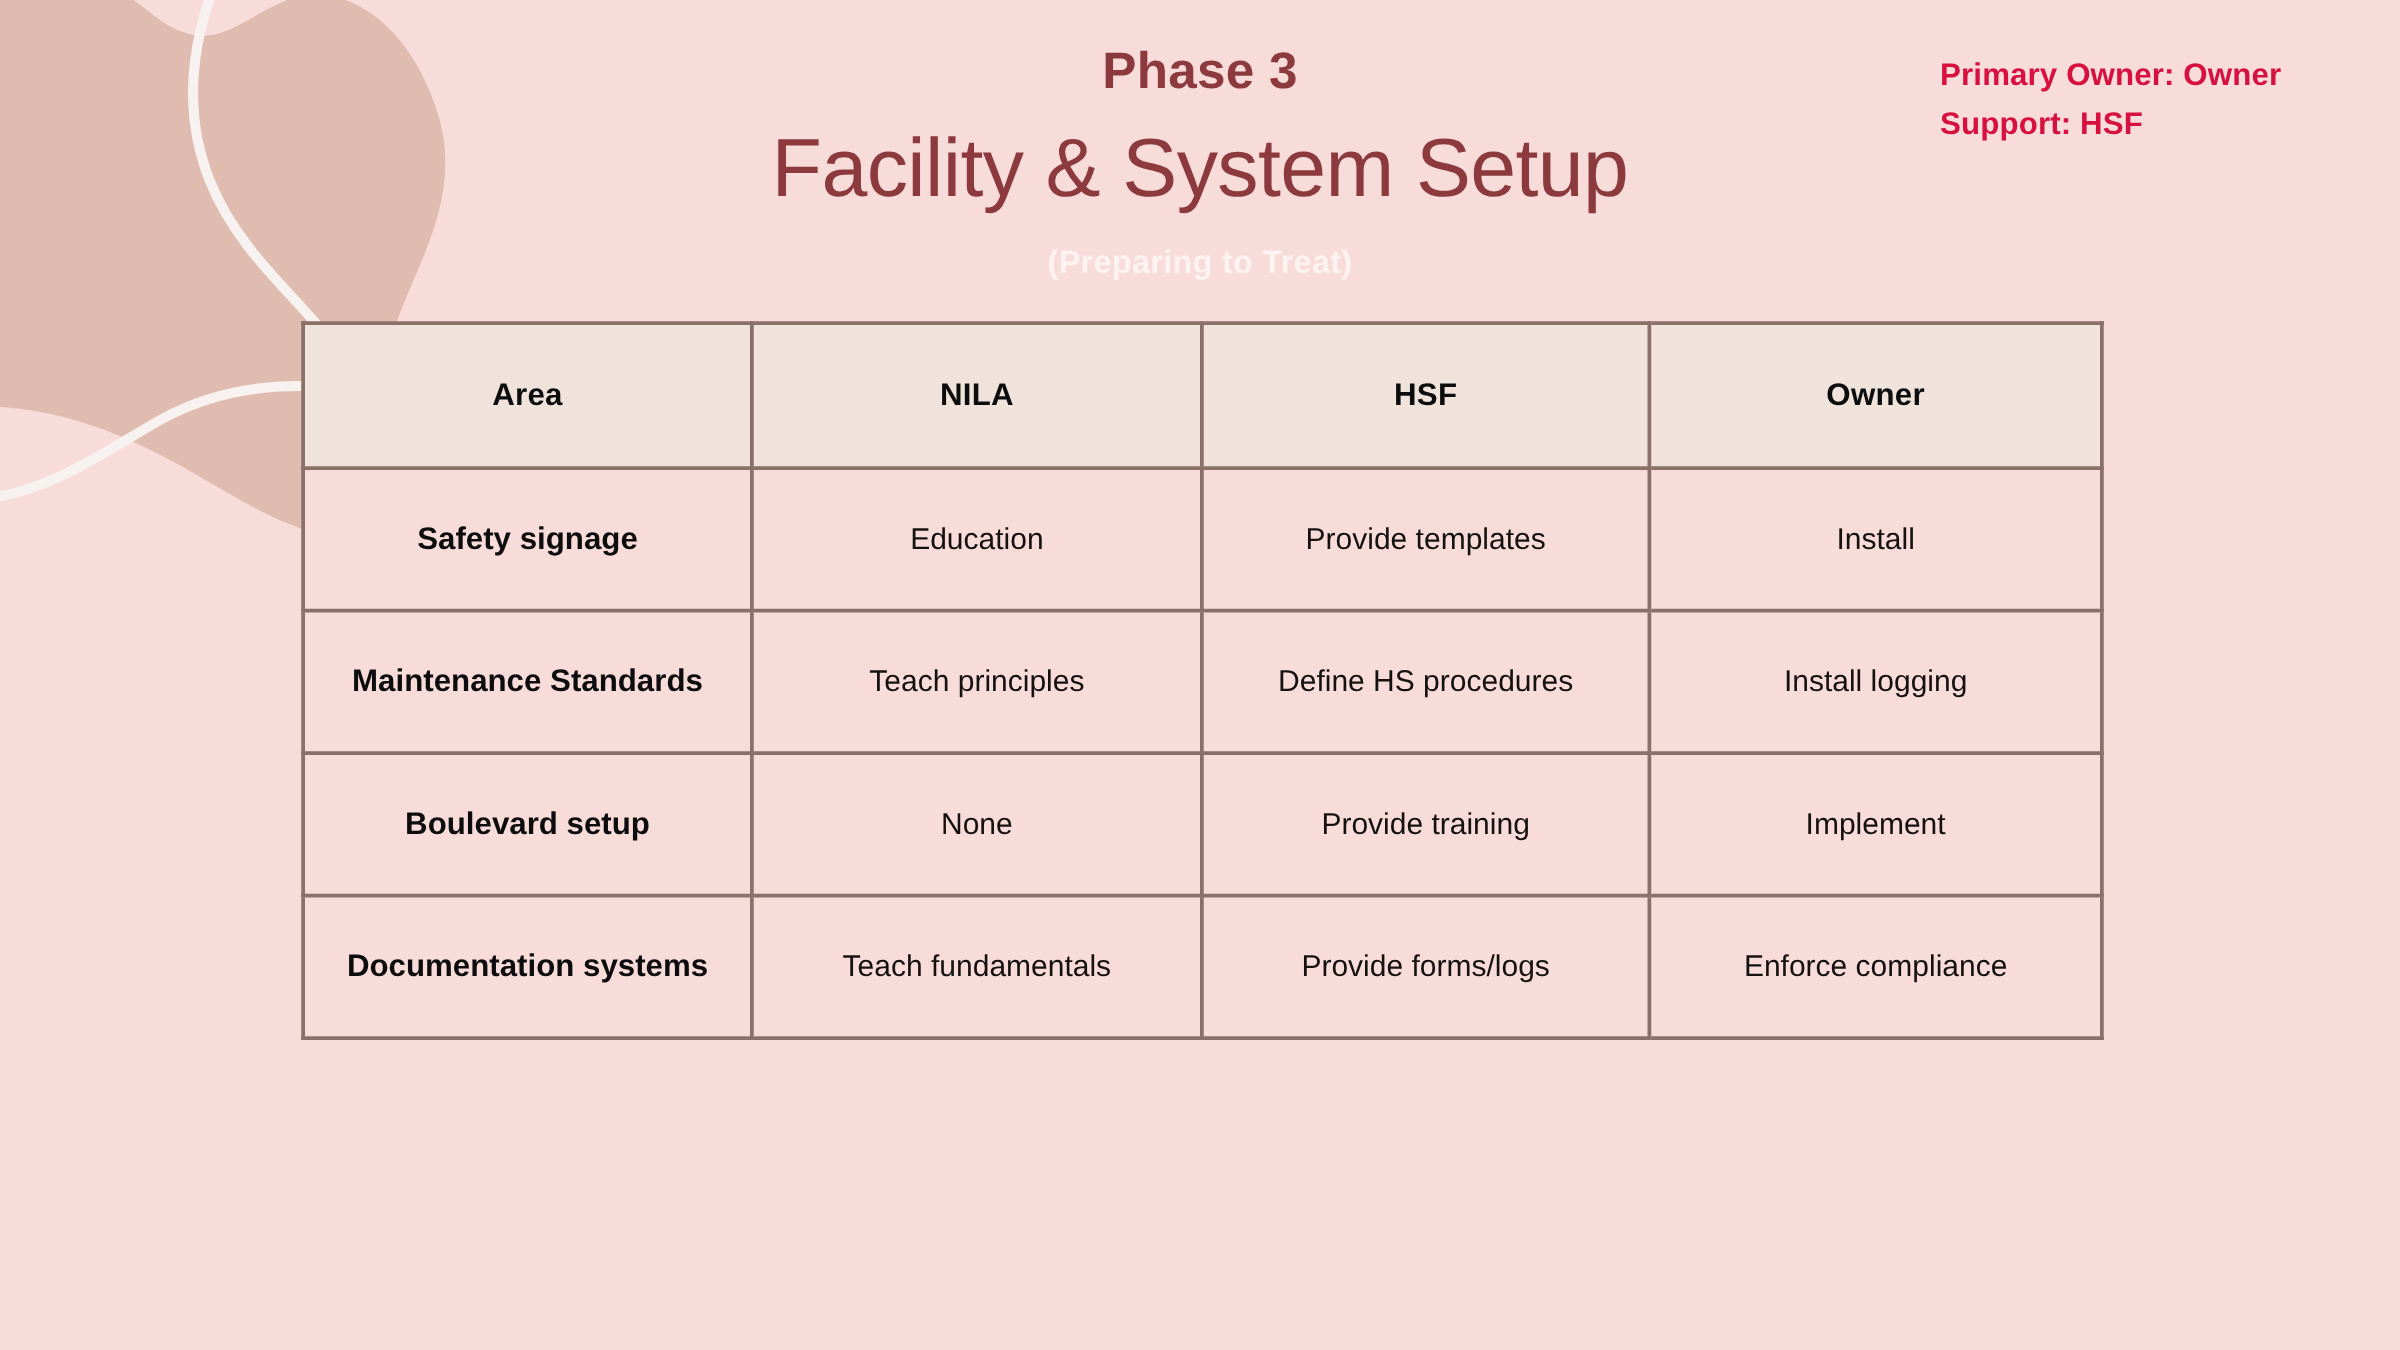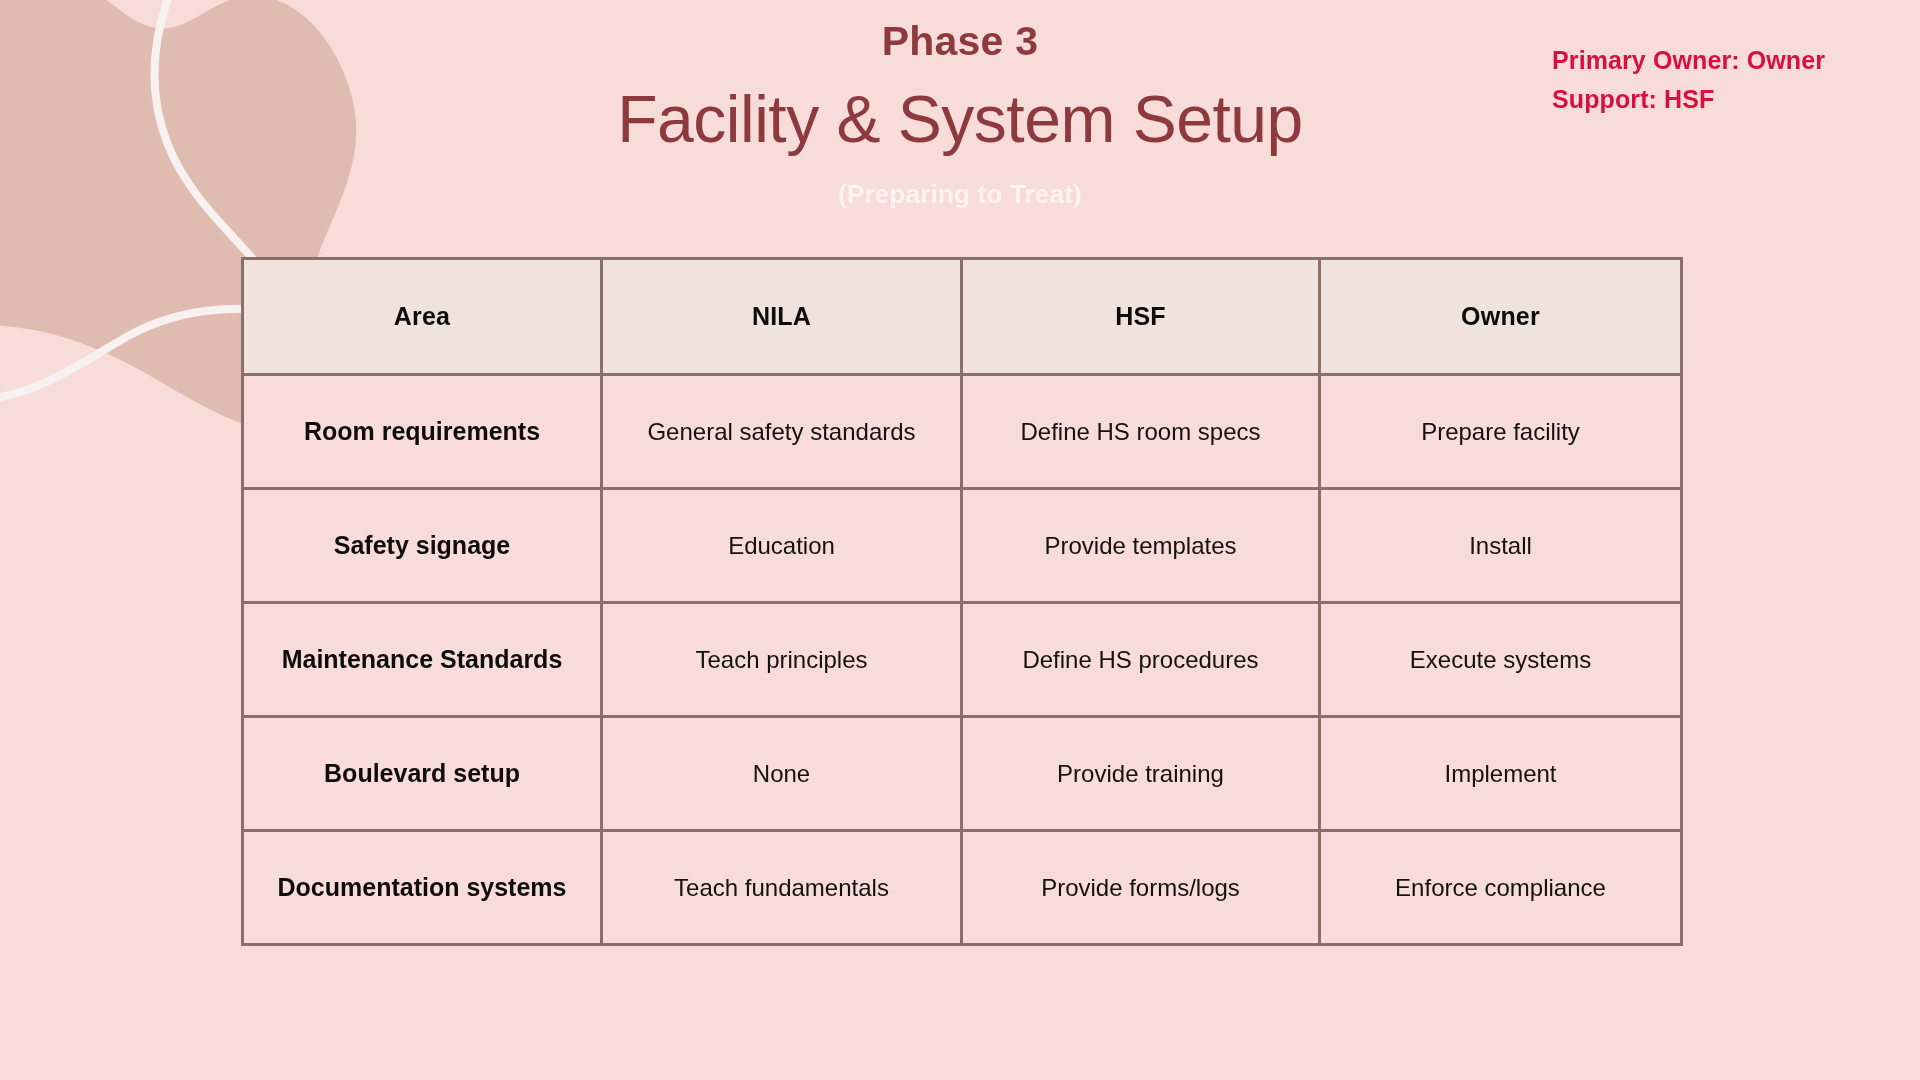--- a/index.html
+++ b/index.html
@@ -17,21 +17,21 @@
   #decor {
     position:absolute;
     left:0; top:0;
     width:520px; height:540px;
     pointer-events:none;
   }
 
   
   .header-block {
     position:absolute;
-    left:0; top:18px;
+    left:0; top:33px;
     width:1920px;
     text-align:center;
   }
   .phase-label {
     font-size:41px;
     font-weight:bold;
     color:#8c3a3e;
     letter-spacing:0.2px;
     line-height:1.15;
   }
@@ -156,36 +156,30 @@
     <thead>
       <tr>
         <th>Area</th>
         <th>NILA</th>
         <th>HSF</th>
         <th>Owner</th>
       </tr>
     </thead>
     <tbody>
       <tr>
-        <td class="rowhead">Room requirements</td>
-        <td>General safety standards</td>
-        <td>Define HS room specs</td>
-        <td>Prepare facility</td>
-      </tr>
-      <tr>
         <td class="rowhead">Safety signage</td>
         <td>Education</td>
         <td>Provide templates</td>
         <td>Install</td>
       </tr>
       <tr>
         <td class="rowhead">Maintenance Standards</td>
         <td>Teach principles</td>
         <td>Define HS procedures</td>
-        <td>Execute systems</td>
+        <td>Install logging</td>
       </tr>
       <tr>
         <td class="rowhead">Boulevard setup</td>
         <td>None</td>
         <td>Provide training</td>
         <td>Implement</td>
       </tr>
       <tr>
         <td class="rowhead">Documentation systems</td>
         <td>Teach fundamentals</td>

